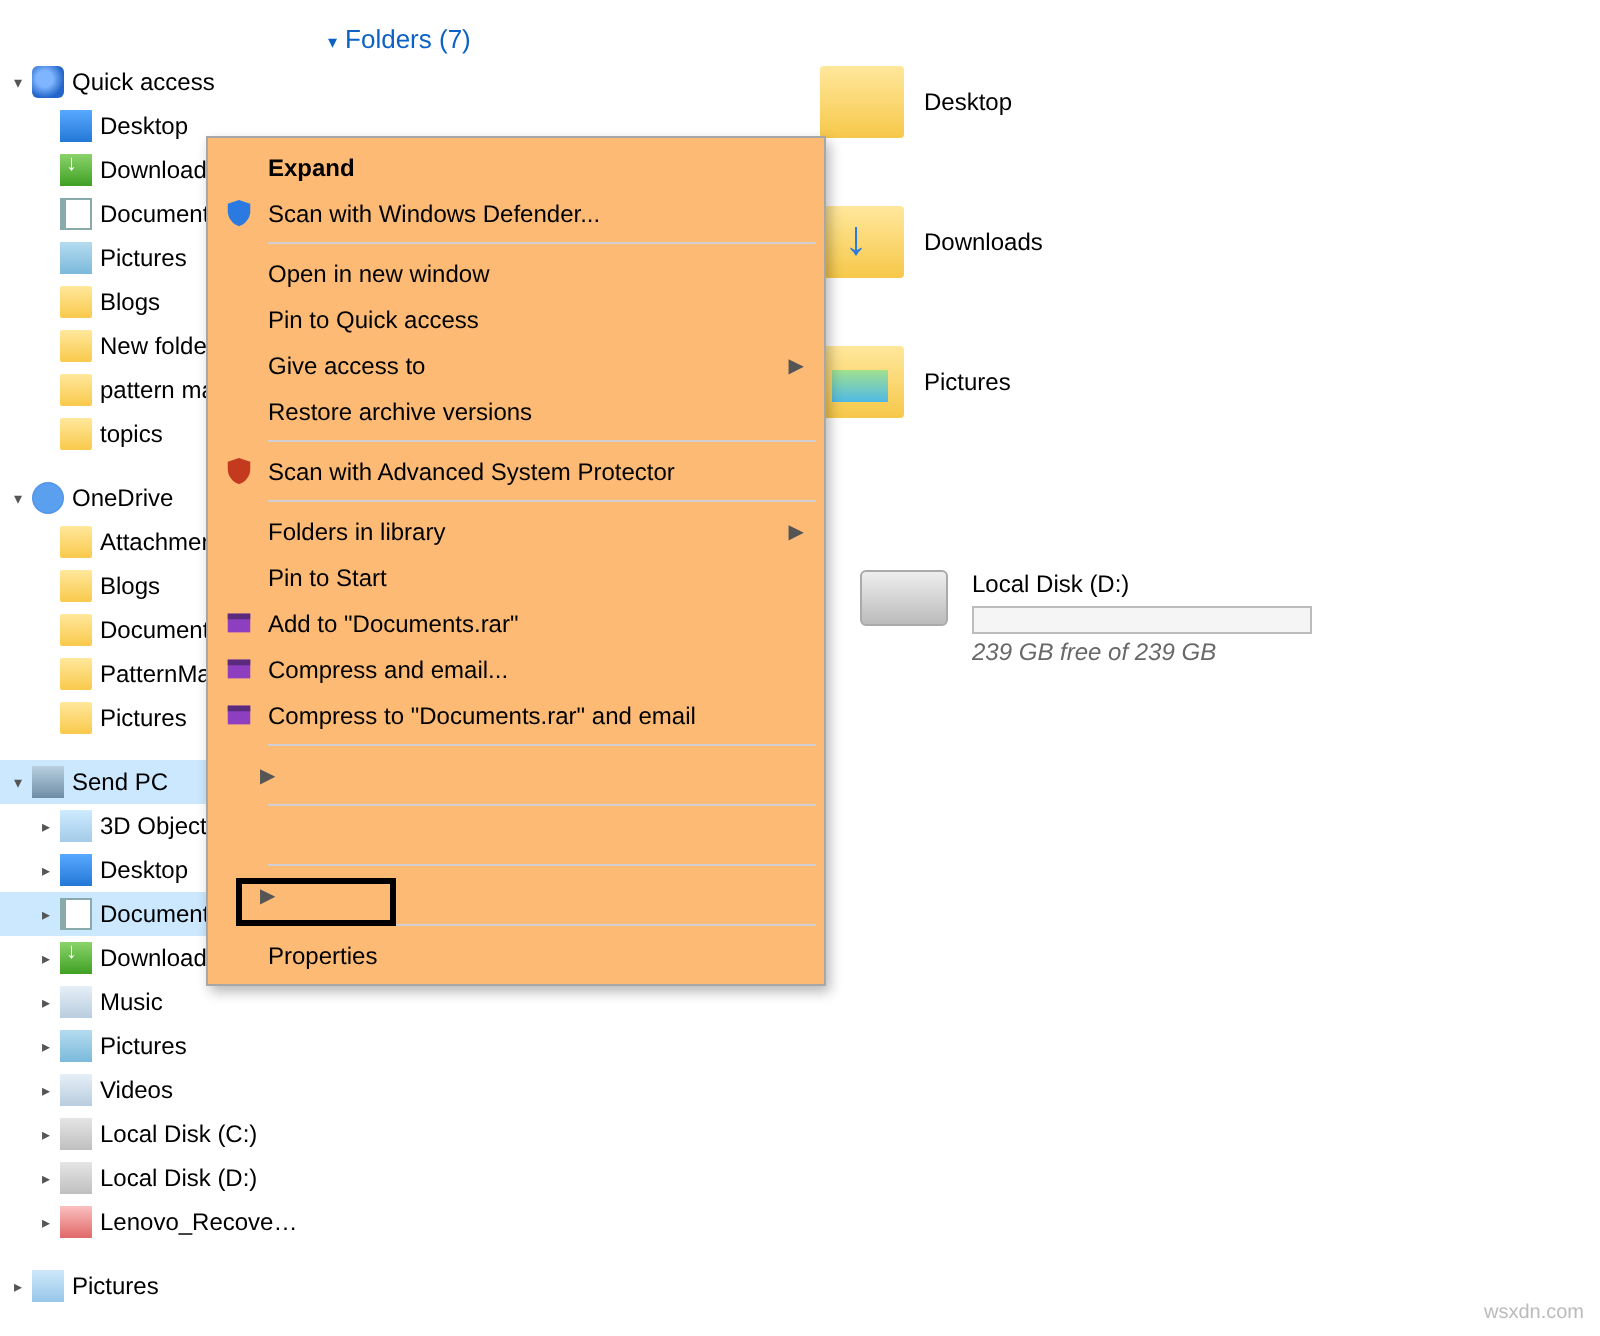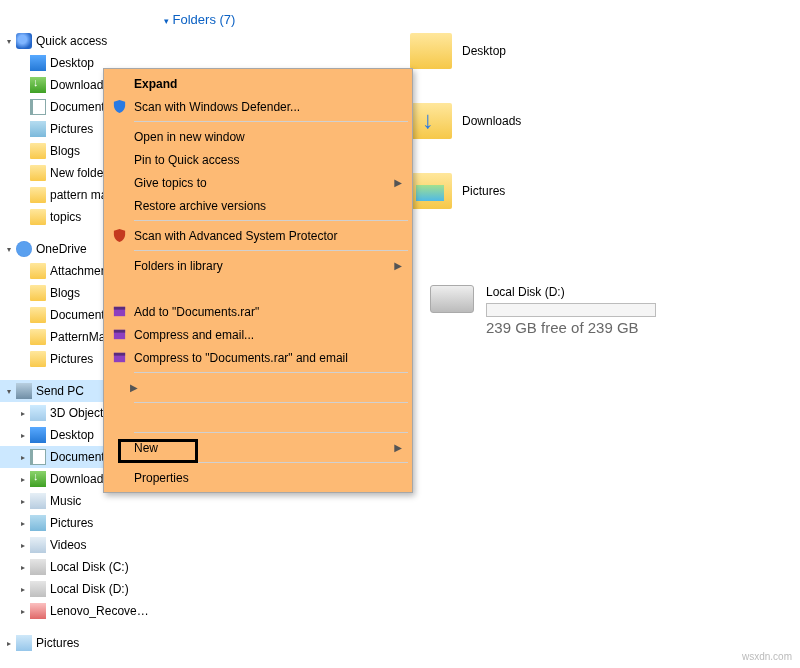--- a/index.html
+++ b/index.html
@@ -81,21 +81,21 @@
     padding-left: 30px;
   }
   .folder-col { display:flex; flex-direction:column; gap:34px; }
   .folder-item { display:flex; align-items:center; gap:10px;}
   .big-folder { width:42px;height:36px; background:linear-gradient(#ffe79c,#f6c849); border-radius:2px; position:relative;}
   .big-folder.dl::after{content:"↓";position:absolute;left:12px;top:3px;color:#2a7ae2;font-size:24px;font-weight:bold;}
   .big-folder.pic::after{content:"";position:absolute;left:6px;top:12px;width:28px;height:16px;background:linear-gradient(#a1e08f,#4fb9e6);}
   .disk-item { display:flex; gap:12px; align-items:flex-start; margin-left:270px; margin-top:76px;}
   .hdd { width:44px;height:28px;background:linear-gradient(#eee,#bbb);border-radius:3px;border:1px solid #aaa;}
   .disk-bar { width:170px;height:14px;border:1px solid #bcbcbc;background:#f5f5f5;margin:4px 0 2px;}
-  .disk-sub { color:#686868; font-size:15px;}
+  .disk-sub { color:#686868; font-size:12px;font-style:italic;}
   
   .doc-big {
     position:absolute; left:200px; top:440px;
     width:46px; height:46px;
     background:#f3f6fa;
     border:1px solid #c5d3de;
   }
   .doc-big::after{content:"";position:absolute;top:14px;left:8px;right:8px;height:2px;background:#c5d3de;box-shadow:0 6px 0 #c5d3de,0 12px 0 #c5d3de;}
   
   .ctxmenu {
@@ -320,21 +320,21 @@
   <div class="ctx-row">
       <span class="ctx-ico"></span>
       <span class="ctx-label">Open in new window</span>
     </div>
   <div class="ctx-row">
       <span class="ctx-ico"></span>
       <span class="ctx-label">Pin to Quick access</span>
     </div>
   <div class="ctx-row">
       <span class="ctx-ico"></span>
-      <span class="ctx-label">Give topics to</span>
+      <span class="ctx-label">Give access to</span>
       <span class="ctx-arrow">▶</span>
     </div>
   <div class="ctx-row">
       <span class="ctx-ico"></span>
       <span class="ctx-label">Restore archive versions</span>
     </div>
   <div class="ctx-sep"></div>
   <div class="ctx-row">
       <span class="ctx-ico">
         <svg viewBox="0 0 16 16">
@@ -344,20 +344,21 @@
       <span class="ctx-label">Scan with Advanced System Protector</span>
     </div>
   <div class="ctx-sep"></div>
   <div class="ctx-row">
       <span class="ctx-ico"></span>
       <span class="ctx-label">Folders in library</span>
       <span class="ctx-arrow">▶</span>
     </div>
   <div class="ctx-row">
       <span class="ctx-ico"></span>
+      <span class="ctx-label">Pin to Start</span>
     </div>
   <div class="ctx-row">
       <span class="ctx-ico">
         <svg viewBox="0 0 16 16">
           <rect x="2" y="3" width="12" height="10" fill="#8d3fbf"></rect>
           <rect x="2" y="3" width="12" height="3" fill="#5a2b7d"></rect>
         </svg>
       </span>
       <span class="ctx-label">Add to "Documents.rar"</span>
     </div>
@@ -384,21 +385,20 @@
       <span class="ctx-ico"></span>
       <span class="ctx-arrow">▶</span>
     </div>
   <div class="ctx-sep"></div>
   <div class="ctx-row">
       <span class="ctx-ico"></span>
     </div>
   <div class="ctx-sep"></div>
   <div class="ctx-row">
       <span class="ctx-ico"></span>
-      <span class="ctx-label">New</span>
       <span class="ctx-arrow">▶</span>
     </div>
   <div class="ctx-sep"></div>
   <div class="ctx-row">
       <span class="ctx-ico"></span>
       <span class="ctx-label">Properties</span>
     </div>
 </div>
 
 <div class="ctx-highlight"></div>

